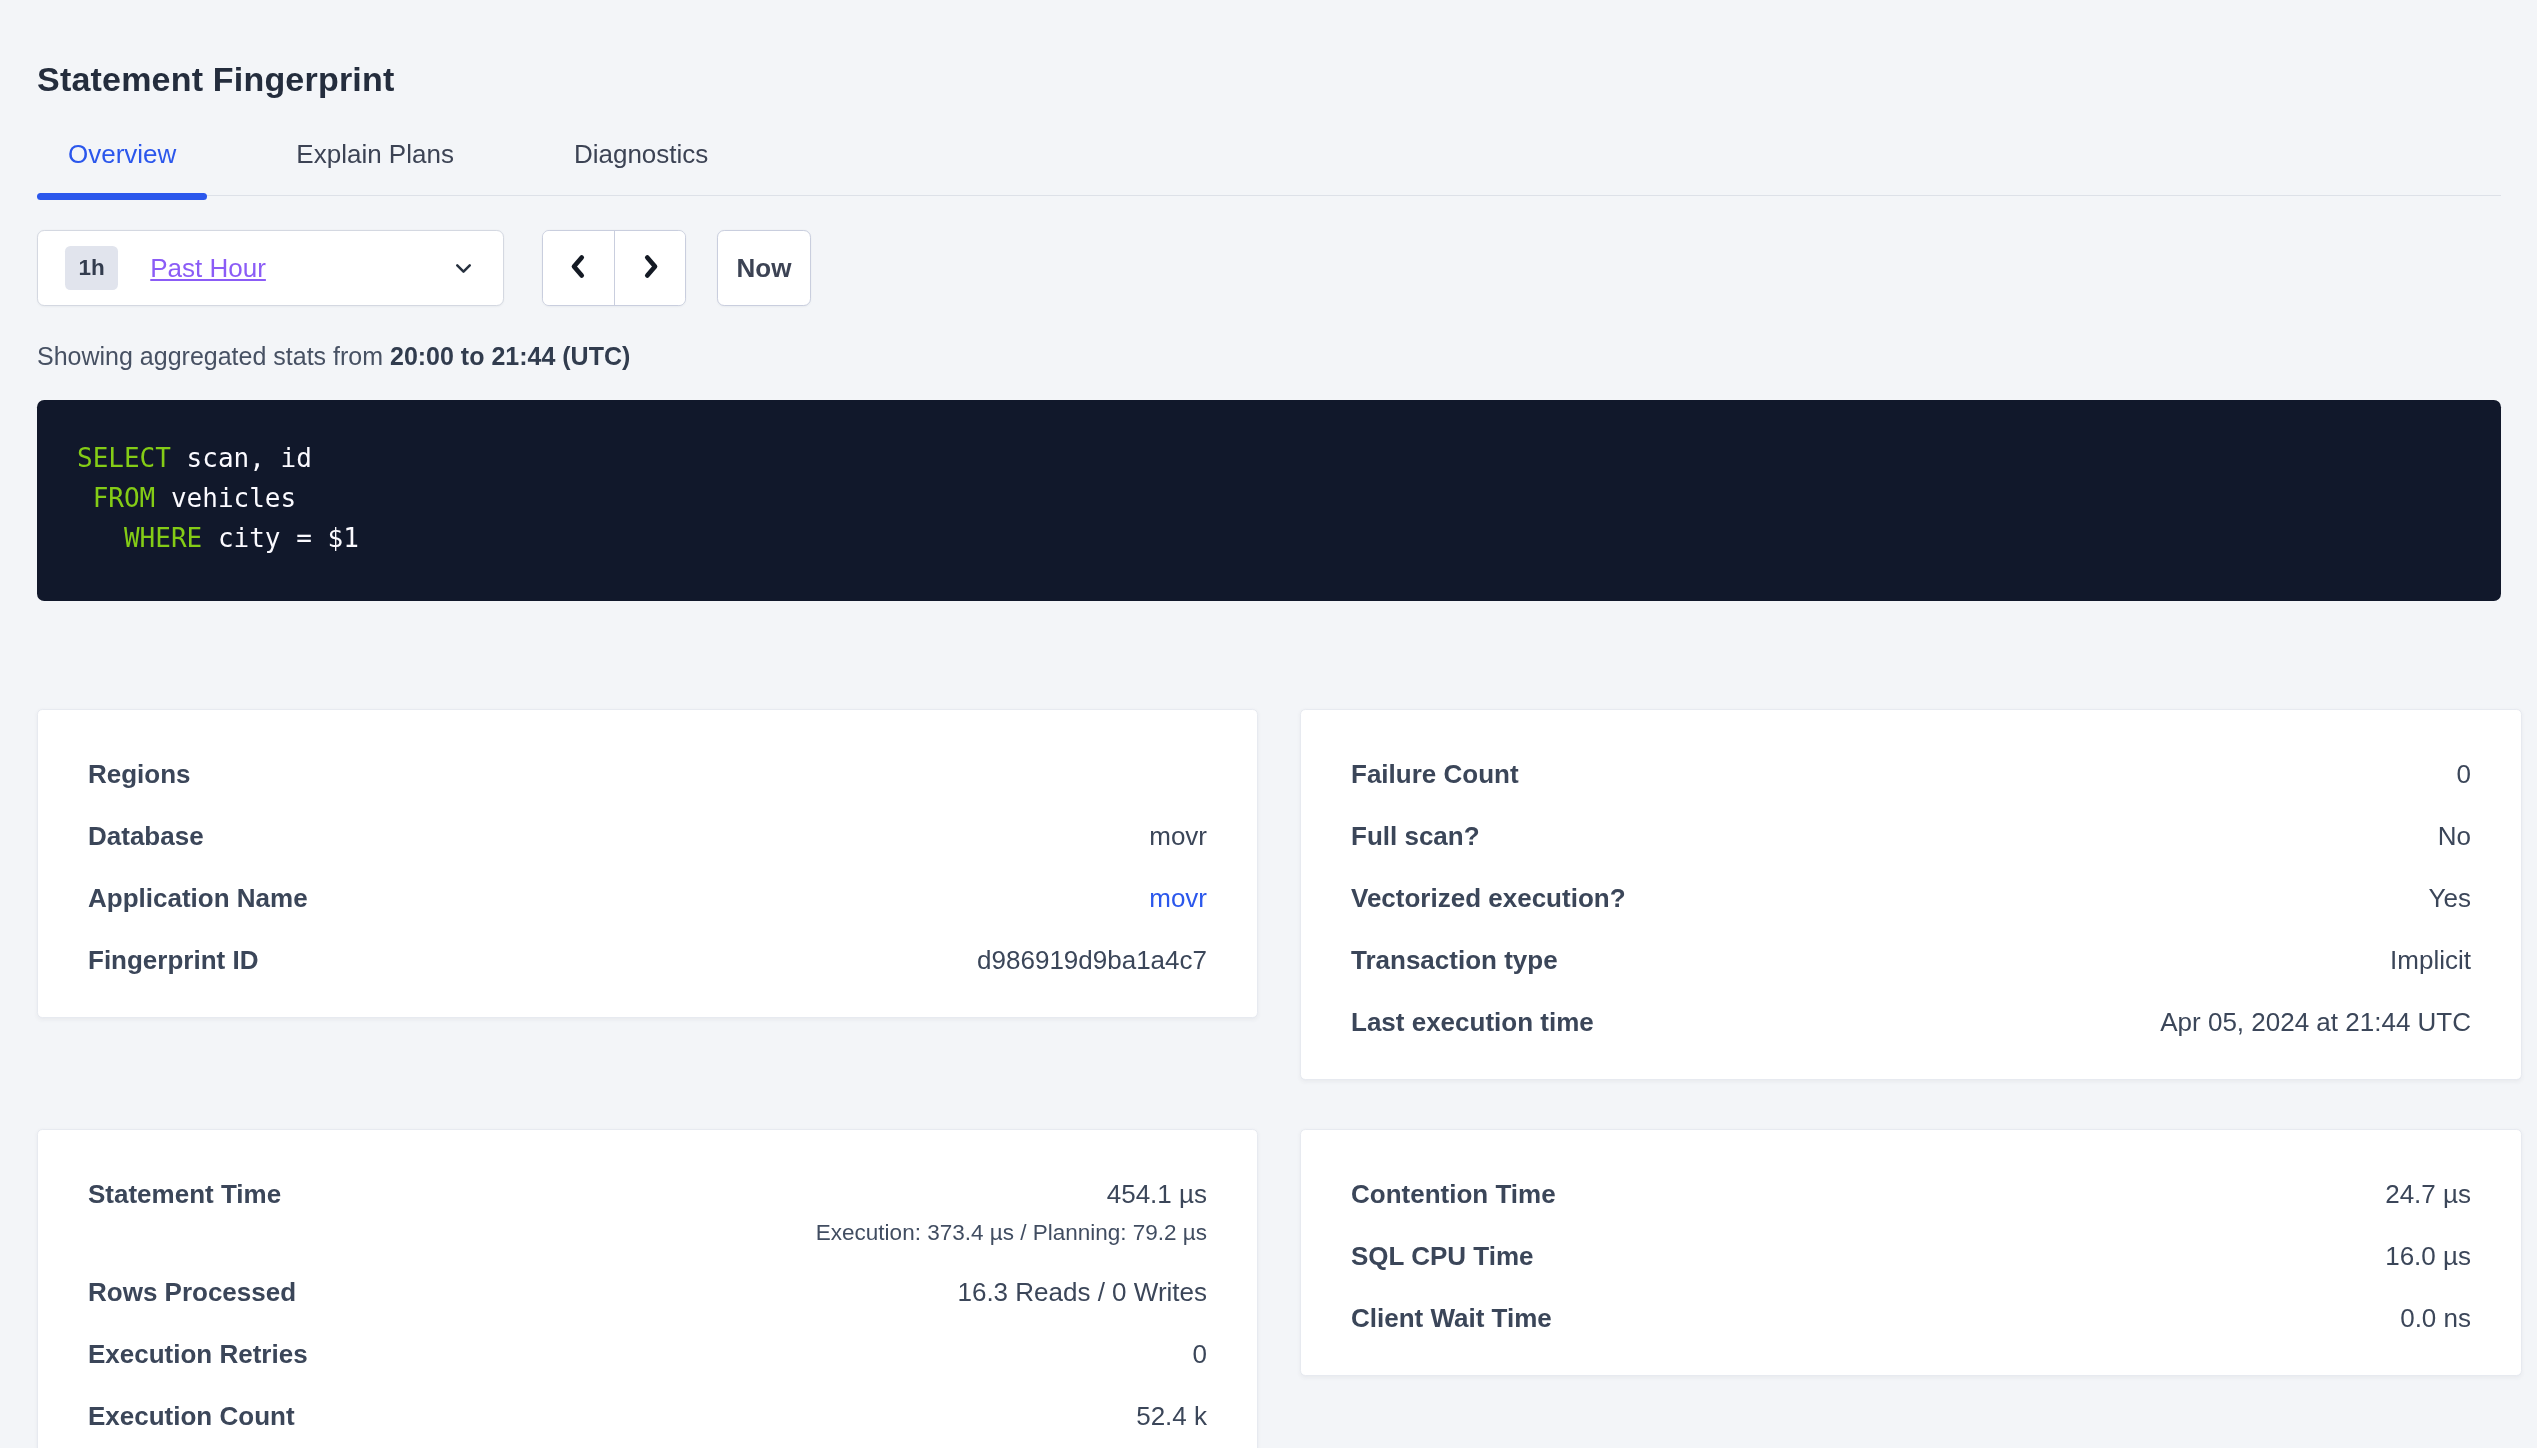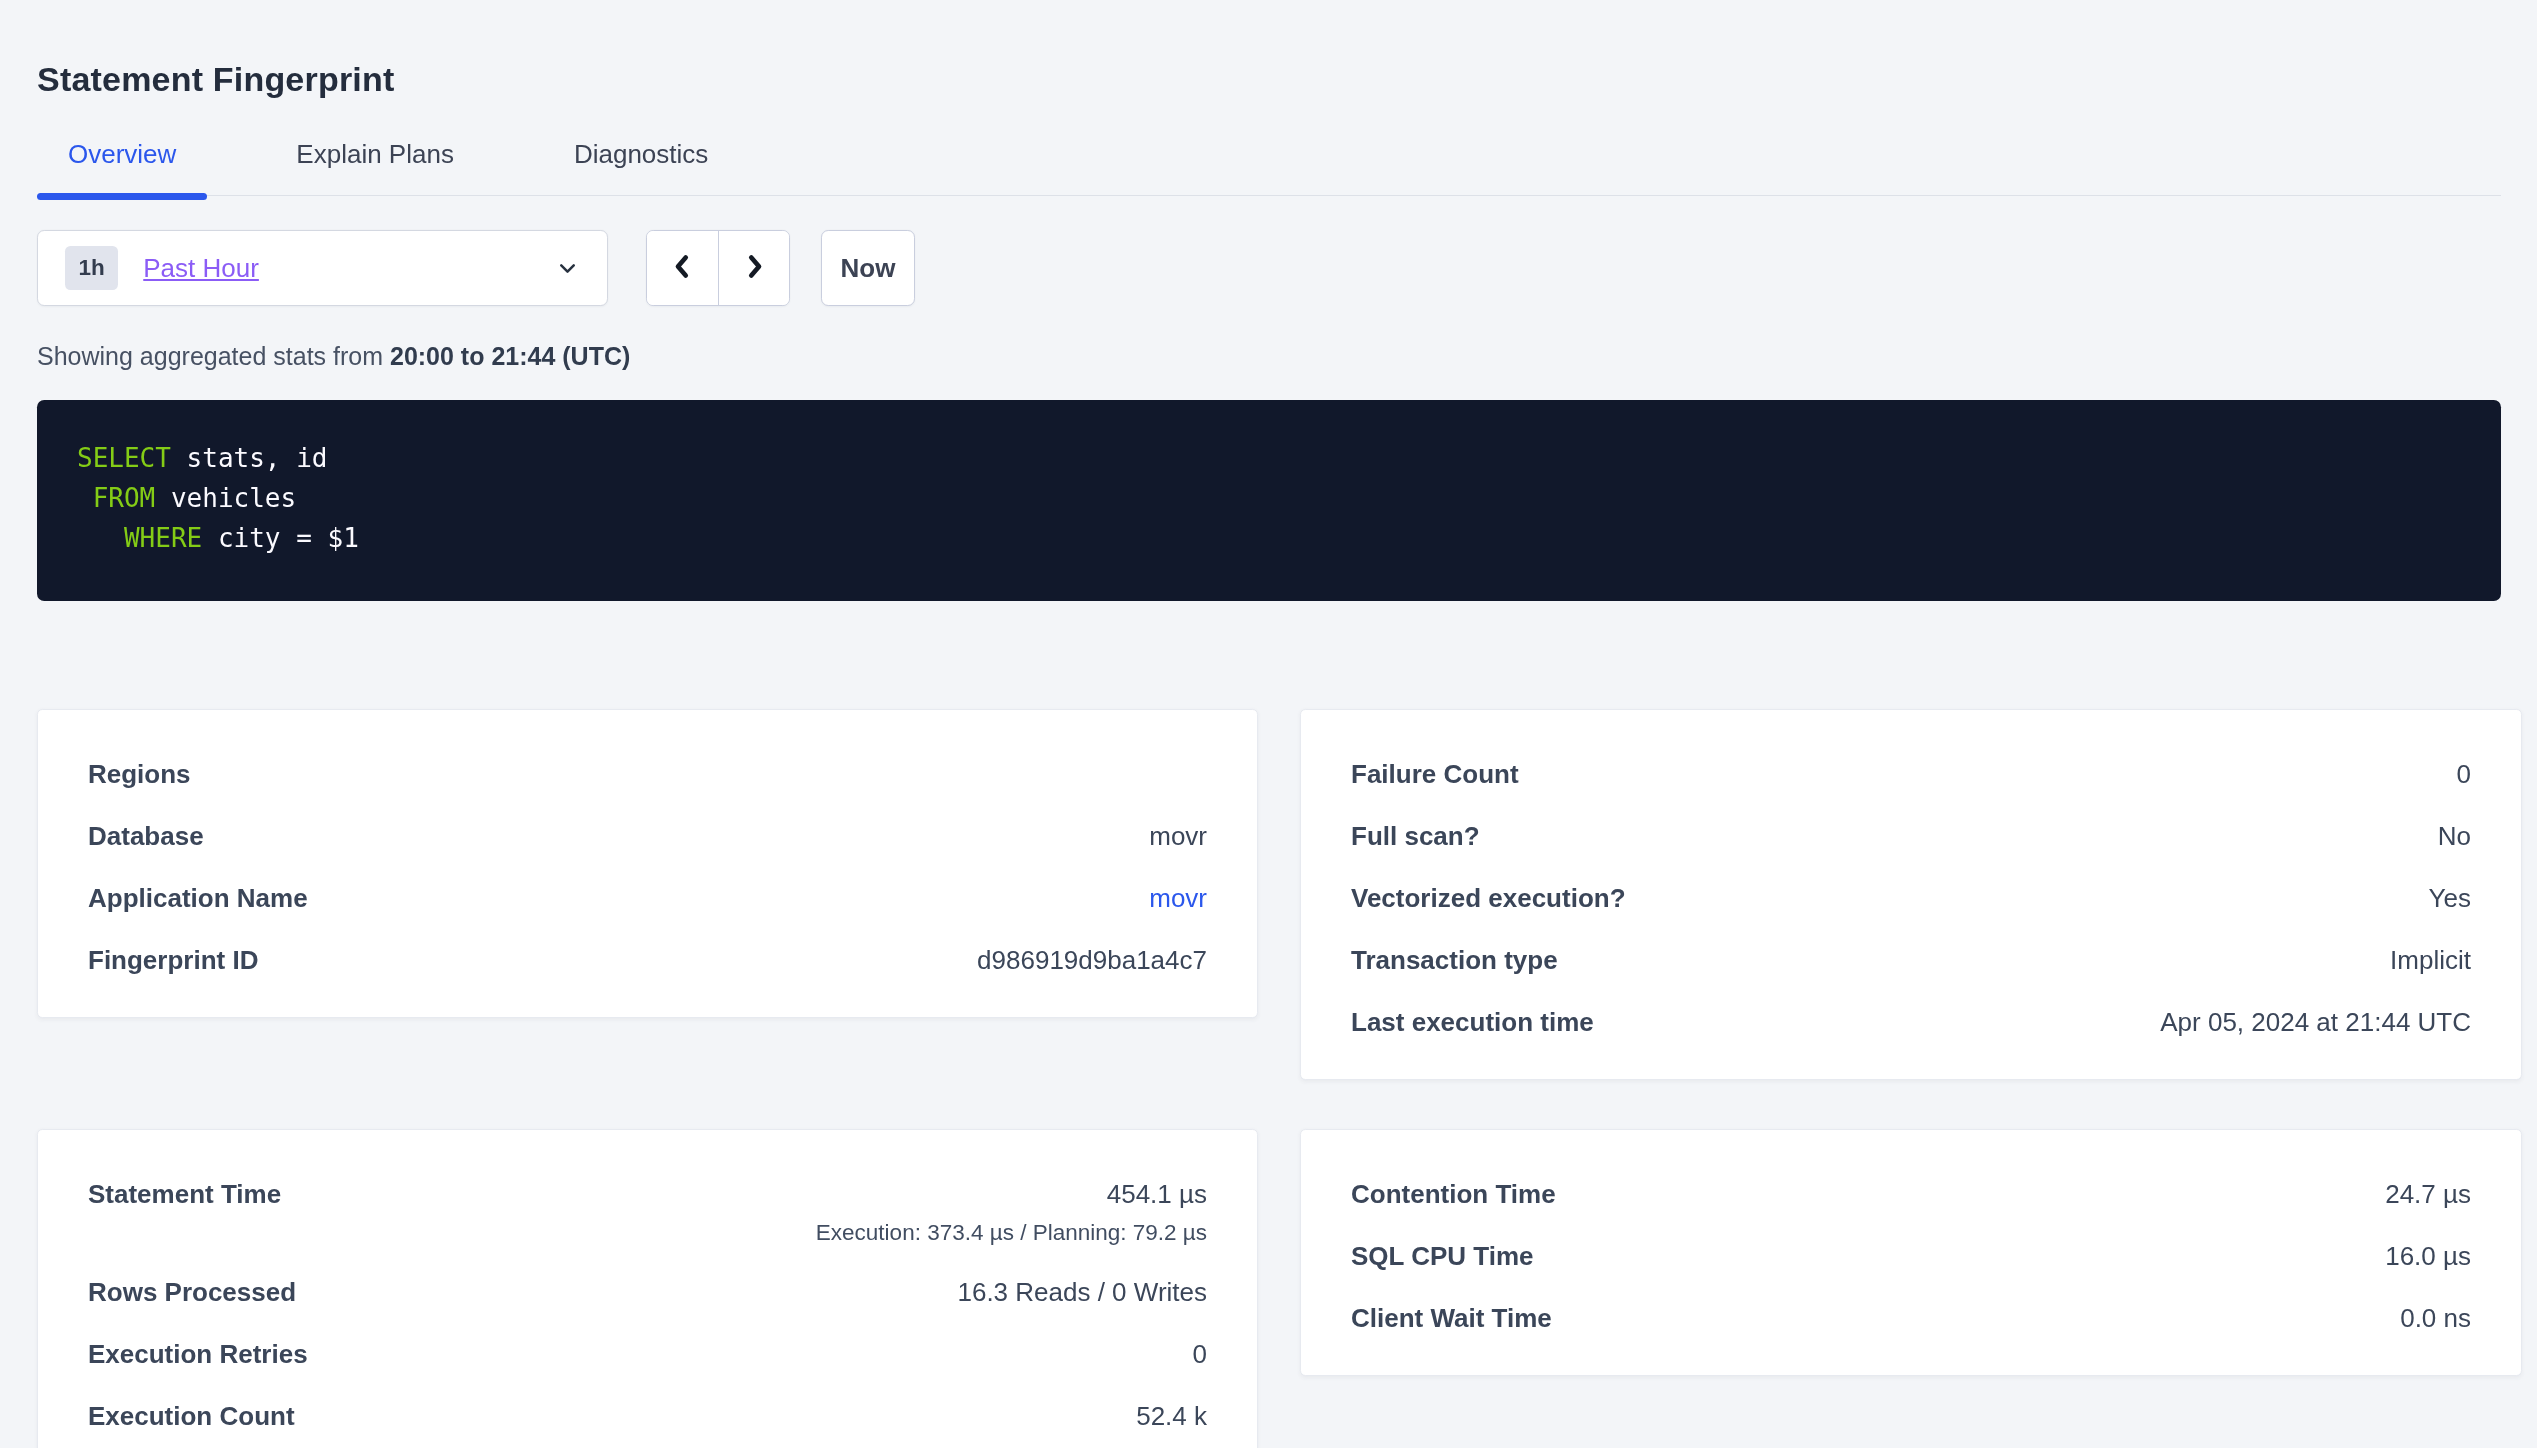--- a/index.html
+++ b/index.html
@@ -45,28 +45,29 @@
     border-radius:3.6px;
   }
 
   
   .time-row {
     margin-top:34px;
     display:flex;
     align-items:center;
   }
   .range-select {
-    width:571px; height:76px;
+    width:467px; height:76px;
     background:#fff;
     border:0.9px solid #d4d8e1;
     border-radius:7.2px;
     display:flex; align-items:center;
     padding:0 27px;
     box-shadow:0 0.9px 1.8px rgba(40,50,70,.05);
     cursor:pointer;
+    gap:7px;
   }
   .interval-badge {
     background:#e1e4ed;
     color:#333c4e;
     font-size:22.5px; font-weight:700;
     padding:9px 13.5px;
     border-radius:5.4px;
     margin-right:25px;
   }
   .range-label { font-size:26px; color:#8b5cf6;text-decoration:underline; }
@@ -199,21 +200,21 @@
       </button>
     </div>
 
     <button class="now-btn">Now</button>
   </div>
 
   <div class="agg-note">
     <span>Showing aggregated stats from </span><span class="bold-range">20:00 to 21:44 (UTC)</span>
   </div>
 
-  <div class="sql-box"><span class="kw">SELECT</span><span> stats, id</span>
+  <div class="sql-box"><span class="kw">SELECT</span><span> scan, id</span>
 <span> </span><span class="kw">FROM</span><span> vehicles</span>
 <span>   </span><span class="kw">WHERE</span><span> city = $1</span></div>
 
   <div class="cards-grid">
 
     <div class="card">
       <div class="info-row">
         <span class="row-label">Regions</span>
         <span class="row-value"></span>
       </div>

